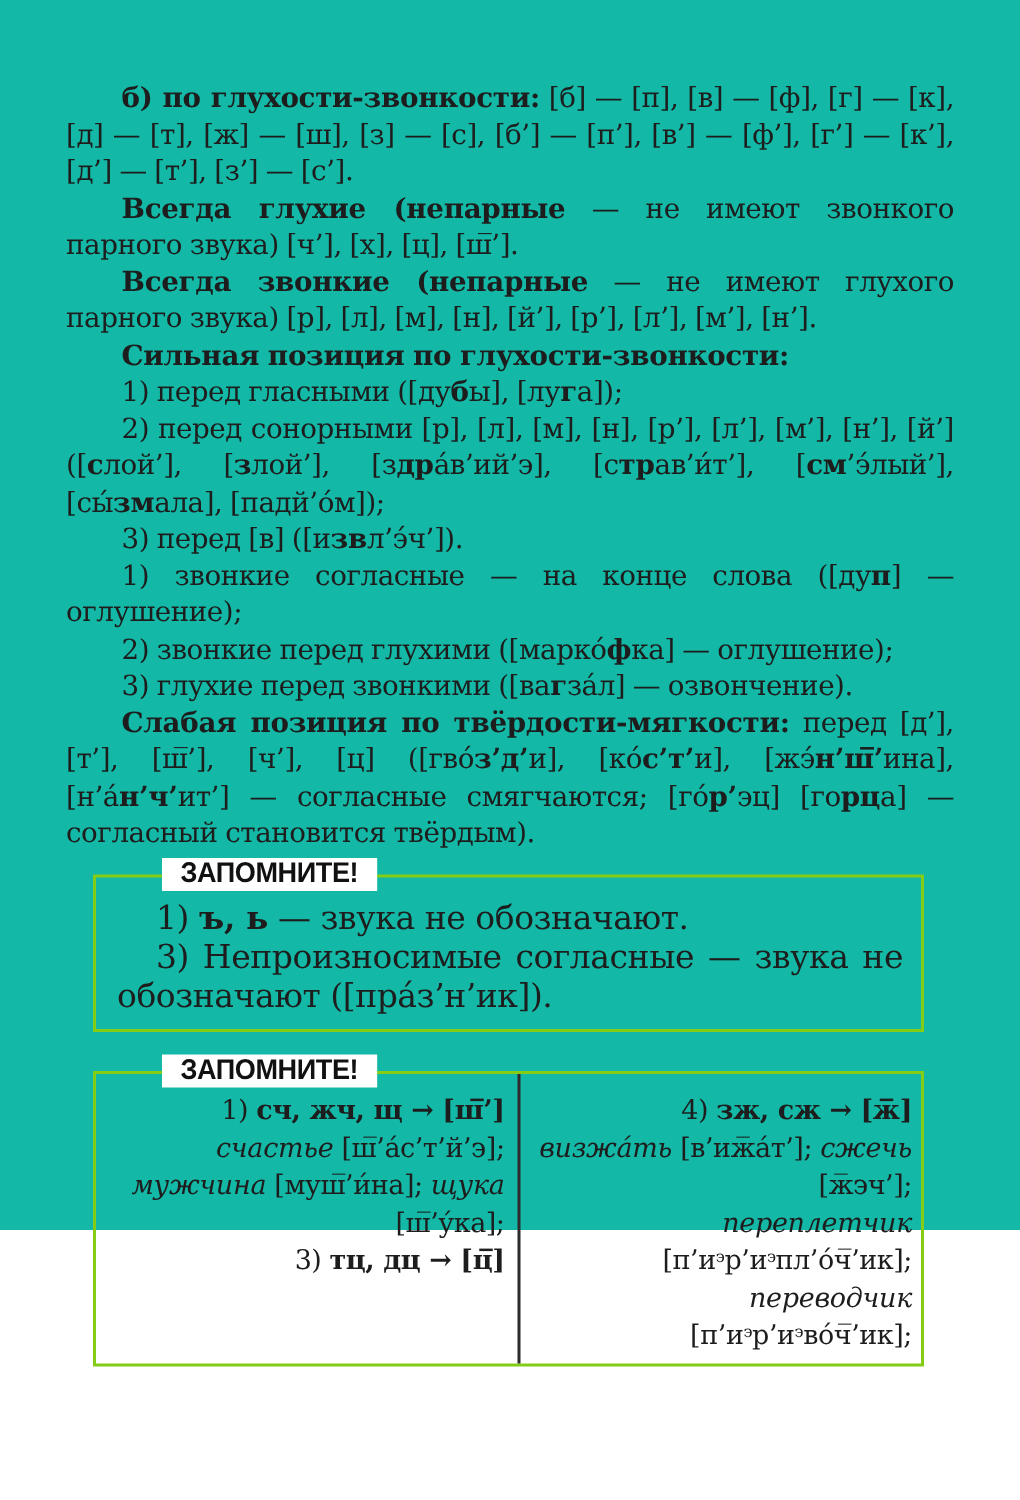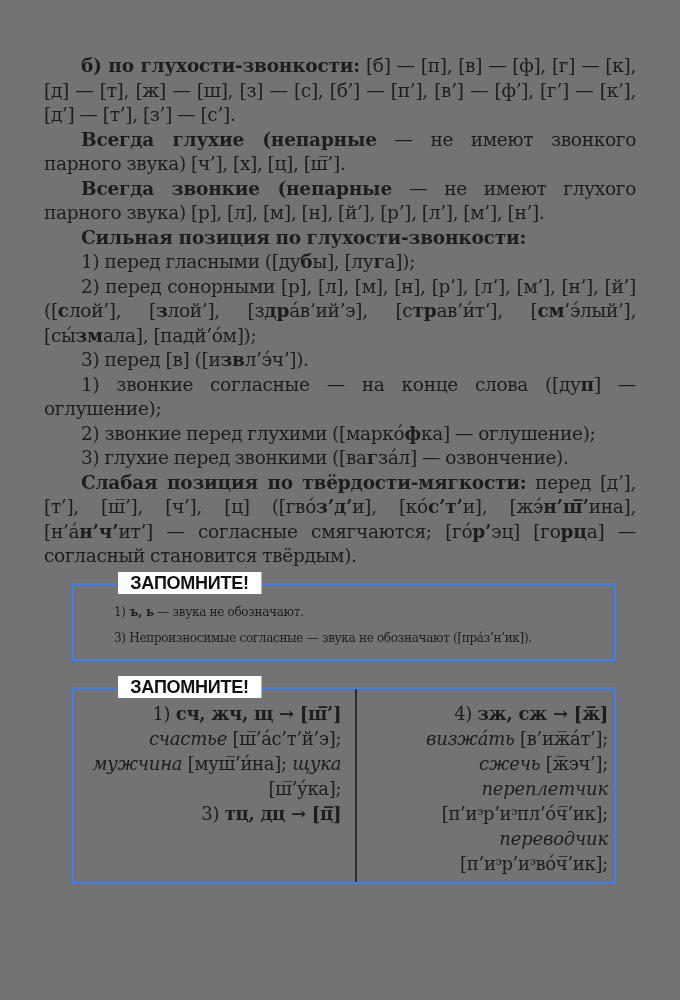--- a/index.html
+++ b/index.html
@@ -1,39 +1,39 @@
 <!DOCTYPE html>
 <html lang="ru"><head>
 <meta charset="utf-8">
 <style>
   html,body{margin:0;padding:0;background:#ffffff;}
   body{width:680px;height:1000px;overflow:hidden;}
   .page{
-    position:relative;width:680px;height:1000px;background:#737373;
+    position:relative;width:680px;height:820px;background:#14b8a6;
     font-family:"DejaVu Serif","Liberation Serif",serif;color:#1d1d1d;
   }
   .content{position:absolute;left:44px;top:54px;width:592px;}
   .para{
     margin:0;font-size:18.5px;line-height:24.5px;text-align:justify;
     text-indent:37px;letter-spacing:-0.3px;word-spacing:-0.5px;
   }
   .para b{letter-spacing:-0.2px;}
   
   .memo-box{
-    position:relative;margin:14px 20px 0 28px;border:2px solid #3b82f6;
+    position:relative;margin:14px 20px 0 18px;border:2px solid #84cc16;
     padding:14px 12px 8px 14px;
   }
   .memo-title{
     position:absolute;top:-13px;left:44px;background:#ffffff;padding:0 13px;
     font-family:"Liberation Sans","DejaVu Sans",sans-serif;font-weight:bold;
     font-size:19px;letter-spacing:-0.3px;color:#111;transform:scaleX(0.95);
     transform-origin:left center;white-space:nowrap;
   }
   .memo-para{
-    margin:0;font-size:12px;line-height:26px;text-align:justify;
+    margin:0;font-size:22px;line-height:26px;text-align:justify;
     text-indent:26px;letter-spacing:-0.3px;
   }
   .memo-box.two-col{padding:12px 0 6px 0;margin-top:26px;}
   .cols{display:flex;}
   .col-left{width:268px;padding:0 8px 0 12px;}
   .col-right{width:258px;padding:0 6px 0 13px;}
   .vdivider{position:absolute;top:0;bottom:0;left:281px;width:2px;background:#2c2c2c;}
   .rule,.example{
     margin:0;font-size:18px;line-height:25px;letter-spacing:-0.3px;text-align:right;
   }

